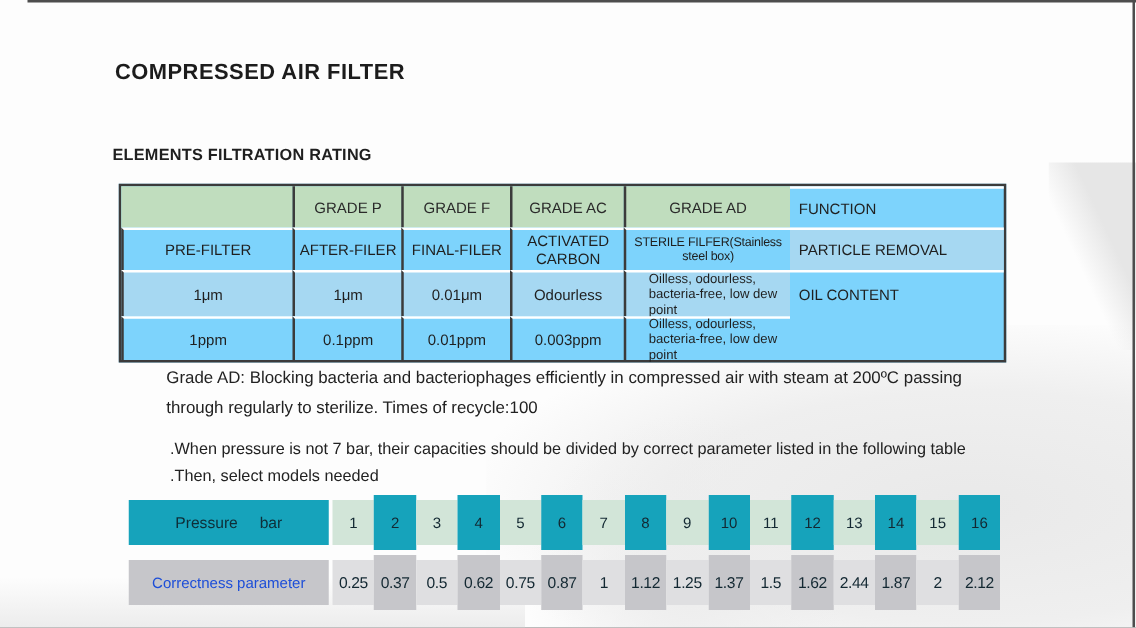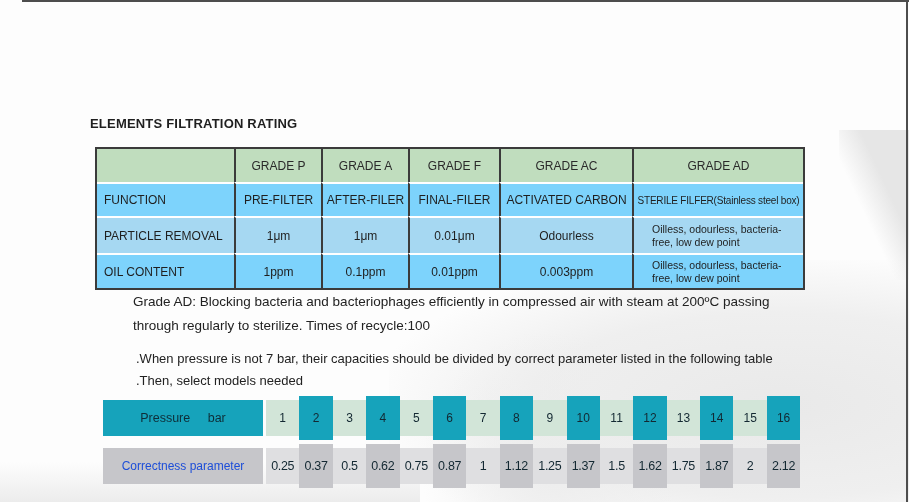--- a/index.html
+++ b/index.html
@@ -58,28 +58,28 @@
 <body>
 
 <div class="page">
   <div class="wm wm1"></div>
   <div class="wm wm2"></div>
   <div class="wm wm3"></div>
   <div class="wm wm4"></div>
   <div class="top-line"></div>
   <div class="right-line"></div>
 
+  <div class="z title">COMPRESSED AIR FILTER</div>
   <div class="z section-heading">ELEMENTS FILTRATION RATING</div>
 
   <div class="z t1">
     <div class="t1-grid">
 
       <div class="c h lab"></div>
       <div class="c h bl">GRADE P</div>
-      <div class="c h bl">GRADE A</div>
       <div class="c h bl">GRADE F</div>
       <div class="c h bl">GRADE AC</div>
       <div class="c h bl">GRADE AD</div>
 
       <div class="c wt lab">FUNCTION</div>
       <div class="c wt bl">PRE-FILTER</div>
       <div class="c wt bl">AFTER-FILER</div>
       <div class="c wt bl">FINAL-FILER</div>
       <div class="c wt bl">ACTIVATED CARBON</div>
       <div class="c wt bl small">STERILE FILFER(Stainless steel box)</div>
@@ -137,18 +137,18 @@
     <div class="cell">0.5</div>
     <div class="cell hi">0.62</div>
     <div class="cell">0.75</div>
     <div class="cell hi">0.87</div>
     <div class="cell">1</div>
     <div class="cell hi">1.12</div>
     <div class="cell">1.25</div>
     <div class="cell hi">1.37</div>
     <div class="cell">1.5</div>
     <div class="cell hi">1.62</div>
-    <div class="cell">1.75</div>
+    <div class="cell">2.44</div>
     <div class="cell hi">1.87</div>
     <div class="cell">2</div>
     <div class="cell hi">2.12</div>
   </div>
 </div>
 
 </body></html>

